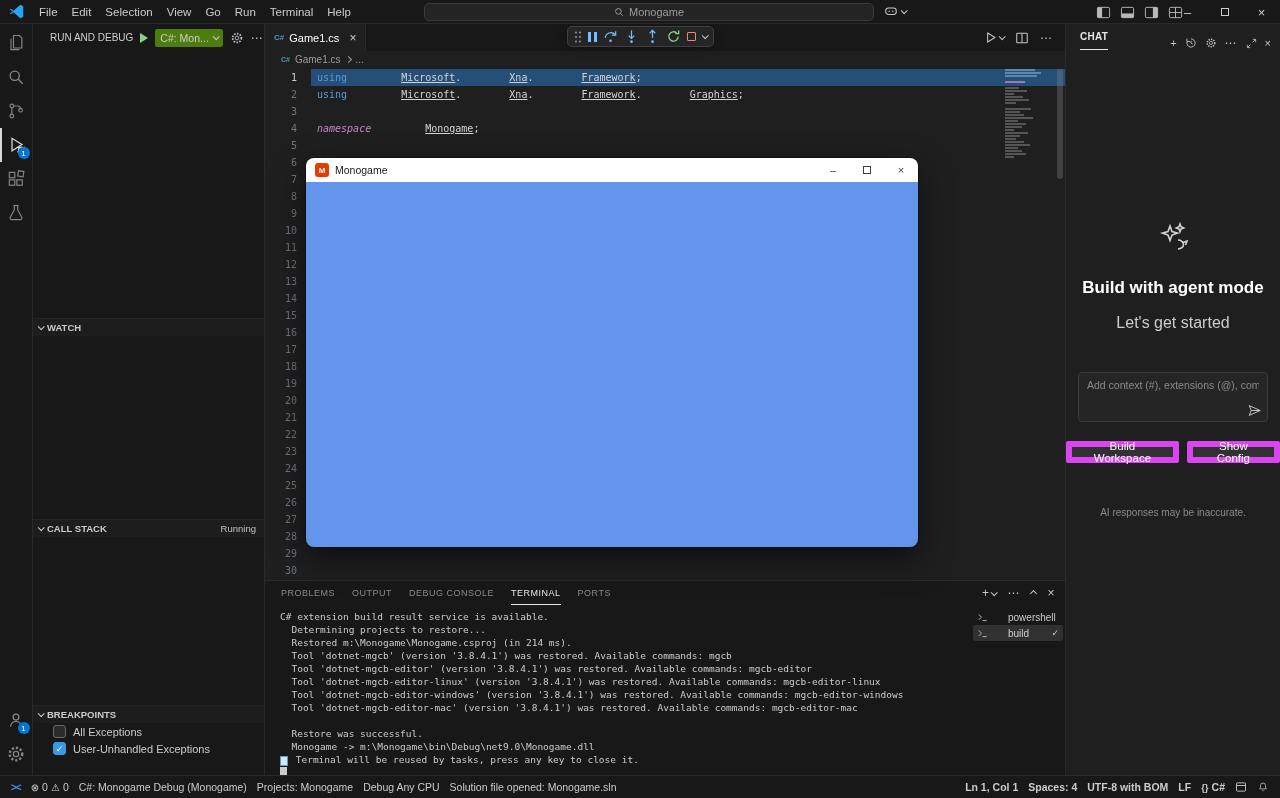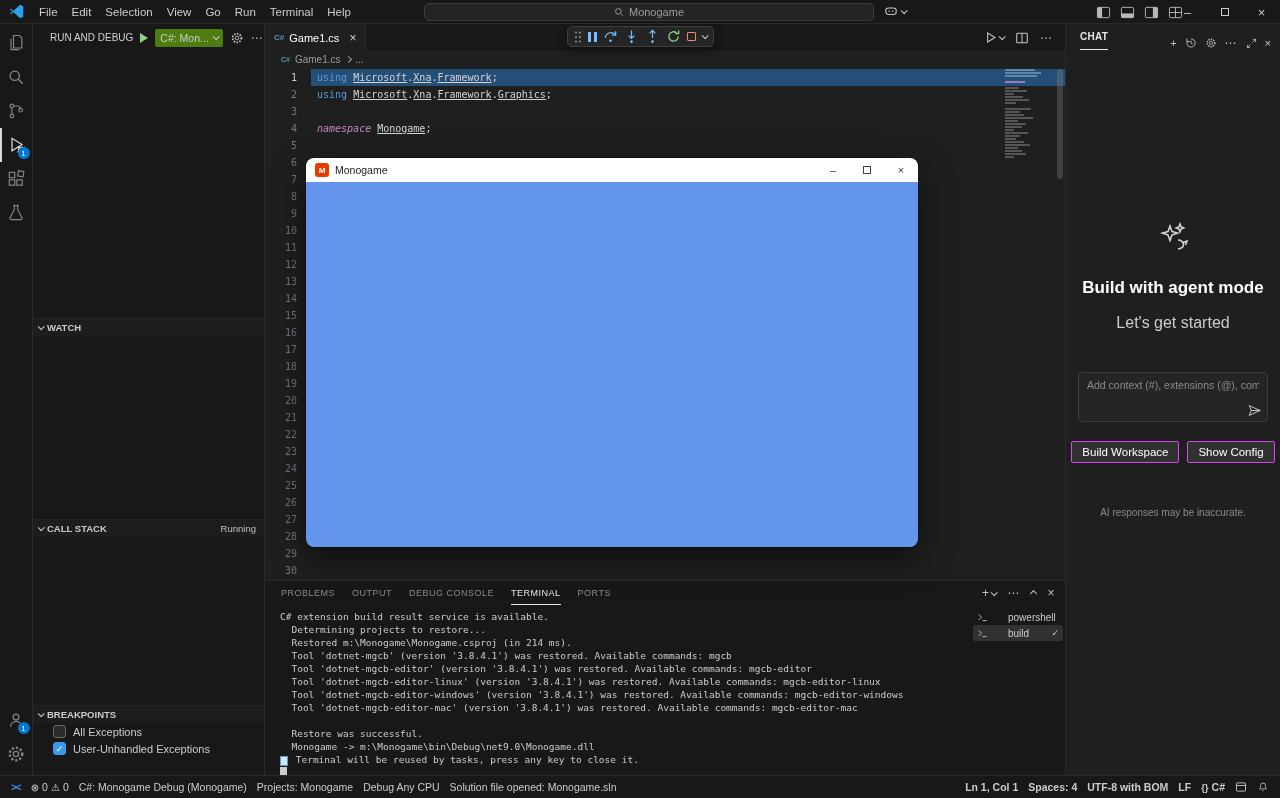--- a/index.html
+++ b/index.html
@@ -79,21 +79,21 @@
   .code-area { flex:1; position:relative; display:flex; overflow:hidden; }
   .gutter { width:46px; padding:2px 14px 0 0; text-align:right; font-family:"DejaVu Sans Mono",monospace;
             font-size:10px; color:#6e7681; }
   .gutter .ln { height:17px; line-height:17px; }
   .gutter .ln.active { color:#cccccc; }
   .code-content { flex:1; padding-top:2px; font-family:"DejaVu Sans Mono",monospace; font-size:10px; position:relative; }
   .code-line { height:17px; line-height:17px; padding-left:6px; white-space:pre; }
   .code-line.hl { background:#264f78; }
   .kw { color:#569cd6; } .kw2 { color:#c586c0; font-style:italic; }
   .id { color:#d4d4d4; } .pl { color:#d4d4d4; } .cmt { color:#6a9955; }
-  .u { text-decoration:underline; text-underline-offset:1px; }
+  .u { text-decoration:underline; text-underline-offset:1px;margin-left:48px; }
   .minimap { position:absolute; right:12px; top:2px; width:48px; }
   .mm-row { height:2px; margin-bottom:1px; }
   .mm-row.b { background:#5e87ad; } .mm-row.p { background:#9a7ab0; } .mm-row.g { background:#555555; }
   .v-scroll { position:absolute; right:0; top:0; bottom:0; width:10px; }
   .v-thumb { position:absolute; top:2px; right:2px; width:6px; height:110px; background:rgba(130,130,130,0.35); border-radius:3px; }
 
   
   .panel { height:195px; background:#181818; border-top:1px solid #2a2a2a; display:flex; flex-direction:column; }
   .panel-tabs { height:24px; display:flex; align-items:stretch; gap:17px; padding:0 10px 0 16px;
                 font-size:9px; letter-spacing:0.5px; color:#8a8a8a; }
@@ -121,21 +121,21 @@
   .chat-icons { margin-left:auto; display:flex; align-items:center; gap:8px; color:#c5c5c5; font-size:11px; }
   .agent-icon { position:absolute; left:0; right:0; top:198px; display:flex; justify-content:center; color:#d4d4d4; }
   .chat-h1 { position:absolute; left:0; right:0; top:254px; text-align:center; font-size:17px;
              font-weight:bold; color:#ffffff; }
   .chat-sub { position:absolute; left:0; right:0; top:290px; text-align:center; font-size:16px; color:#cccccc; }
   .chat-input { position:absolute; left:12px; right:12px; top:348px; height:50px; background:#252526;
                 border:1px solid #3c3c3c; border-radius:4px; padding:6px 8px; }
   .chat-ph { font-size:10.5px; color:#8a8a8a; white-space:nowrap; overflow:hidden; display:block; }
   .chat-send { position:absolute; right:6px; bottom:4px; color:#c5c5c5; }
   .chat-btns { position:absolute; left:0; right:0; top:417px; display:flex; justify-content:center; gap:8px; }
-  .chat-btn { background:#313131; border:1px solid #d946ef; border-radius:2px; color:#ffffff;
+  .chat-btn { background:#313131; border:6px solid #d946ef; border-radius:2px; color:#ffffff;
               font-size:11.5px; height:22px; padding:0 10px; display:flex; align-items:center;
               font-family:"Liberation Sans",sans-serif; }
   .chat-disclaimer { position:absolute; left:0; right:0; top:483px; text-align:center; font-size:10px; color:#8a8a8a; }
 
   
   .statusbar { position:absolute; left:0; right:0; bottom:0; height:23px; background:#181818;
                border-top:1px solid #2a2a2a; display:flex; align-items:center; padding:0 6px;
                font-size:10.5px; color:#cccccc; z-index:60; }
   .sb-item { padding:0 5px; display:flex; align-items:center; gap:3px; white-space:nowrap; }
   .remote-glyph { color:#3b8eea; font-weight:bold; font-size:10px; letter-spacing:-1px; }

